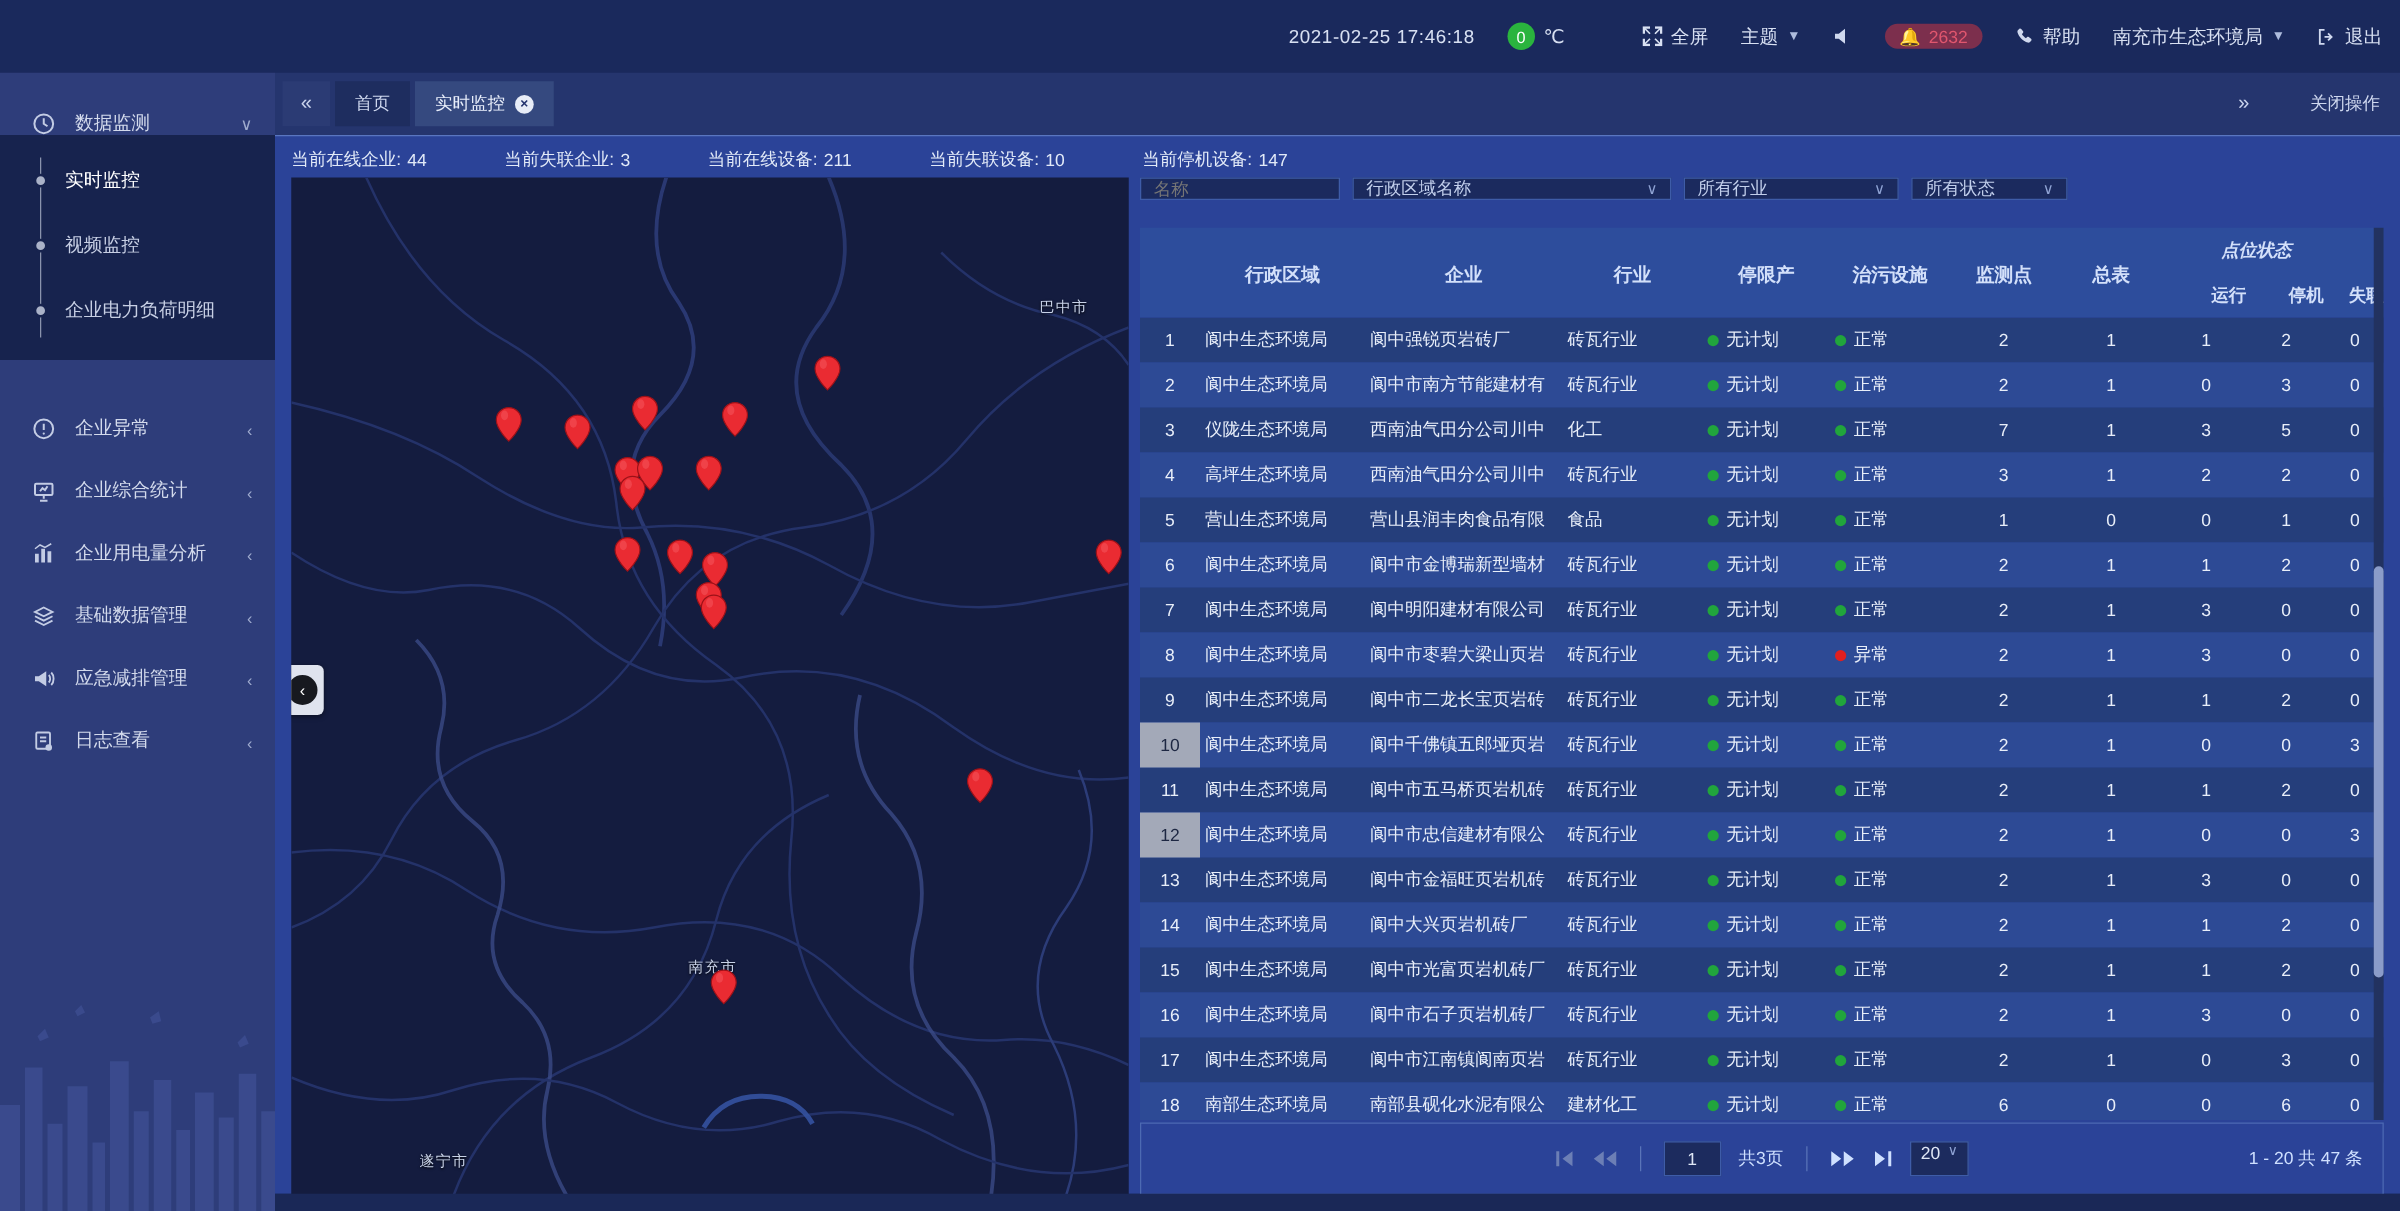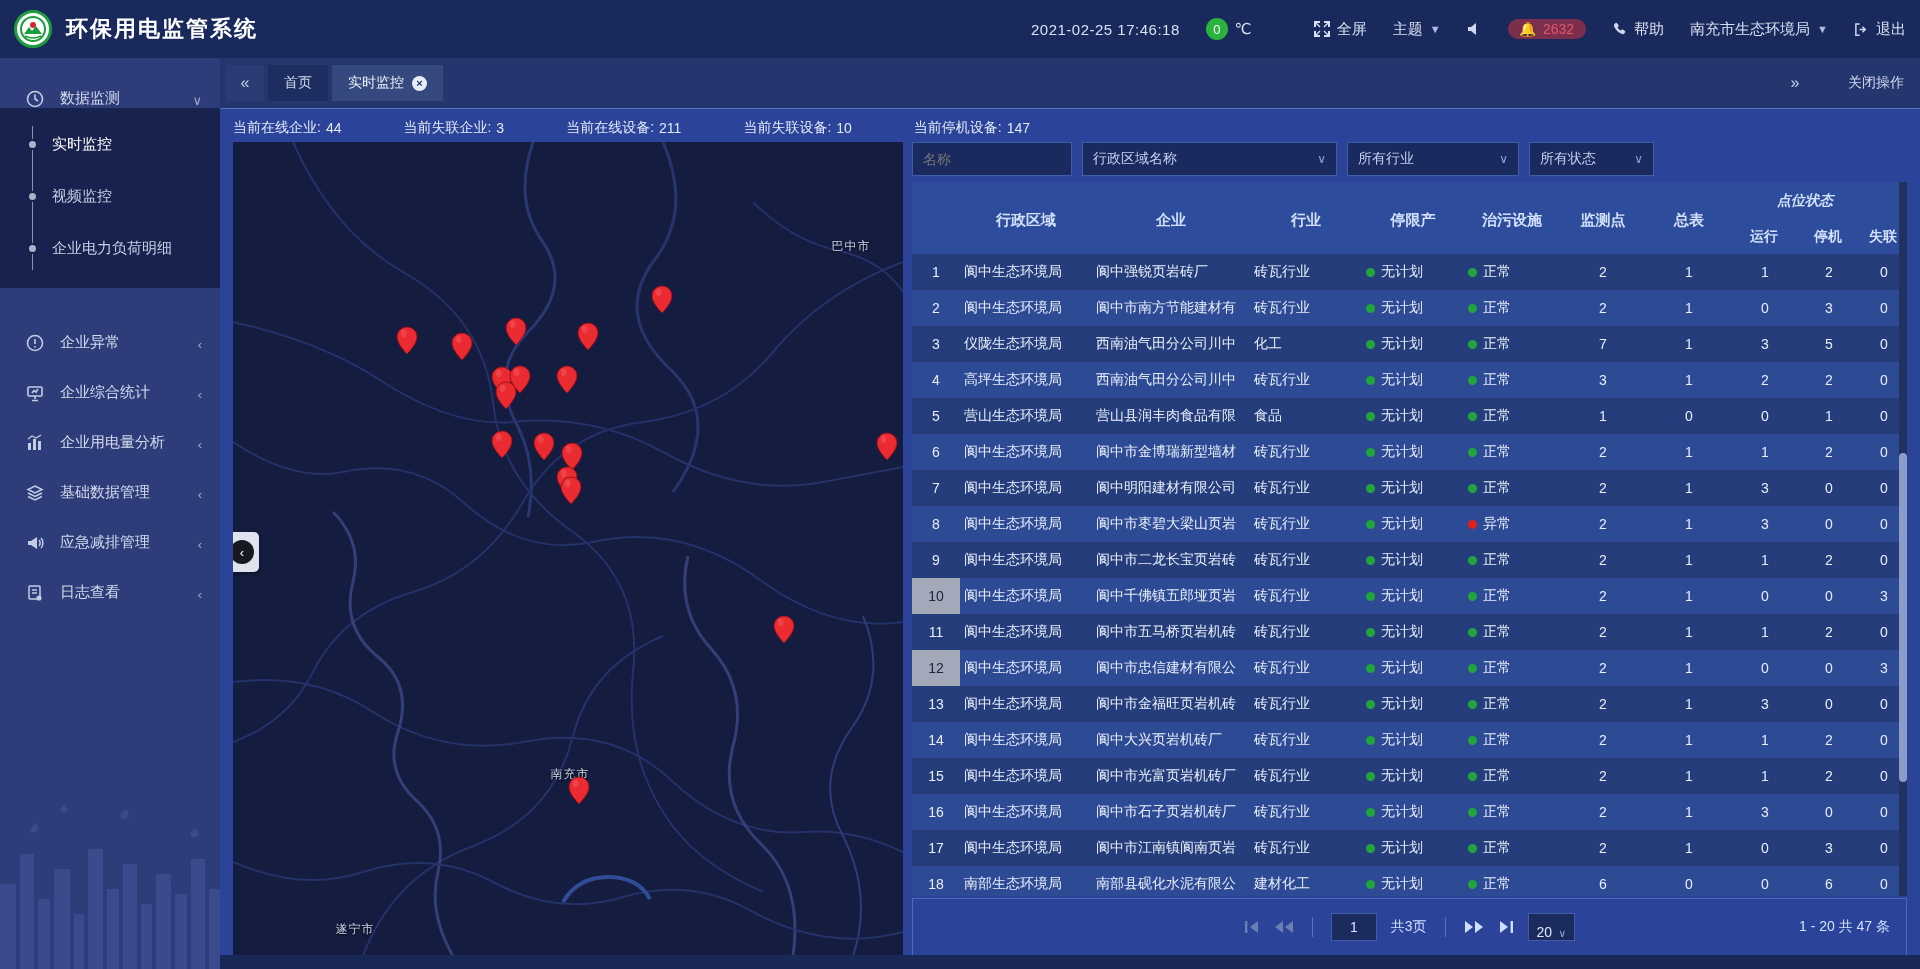--- a/index.html
+++ b/index.html
@@ -57,33 +57,33 @@
 
   
   .map-panel { position:absolute; left:13px; top:33px; width:670px; height:814px; background:#141c3f; overflow:hidden; }
   .map-roads { position:absolute; left:0; top:0; }
   .map-city { position:absolute; transform:translate(-50%,-50%); color:#c8d2e8; font-size:12px; letter-spacing:1px; text-shadow:0 1px 2px #000; white-space:nowrap; }
   .map-marker { position:absolute; transform:translate(-50%,-100%); cursor:pointer; }
 
   
   .right-panel { position:absolute; left:692px; top:33px; width:995px; height:814px; display:flex; flex-direction:column; }
   .filters { display:flex; gap:10px; height:34px; }
-  .f-box { background:#1b2a5e; border:1px solid #3e5ca8; height:34px; display:flex; align-items:center; padding:0 10px; color:#c2cfec; font-size:14px; }
+  .f-box { background:#1b2a5e; border:1px solid #3e5ca8; height:18px; display:flex; align-items:center; padding:0 10px; color:#c2cfec; font-size:14px; }
   .f-input { width:160px; }
   .f-input input { background:transparent; border:none; outline:none; color:#c2cfec; font-size:14px; width:100%; font-family:inherit; }
   .f-select { justify-content:space-between; cursor:pointer; }
   .f-region { width:255px; } .f-industry { width:172px; } .f-status { width:125px; }
   .f-select .sel-caret { color:#8fa3d4; font-size:12px; margin-left:12px; }
 
   .table-wrap { margin-top:6px; flex:1; position:relative; overflow:hidden; display:flex; flex-direction:column; }
   .tbl-grid { display:grid; grid-template-columns:48px 132px 158px 112px 102px 96px 86px 86px 66px 62px 48px; align-items:center; }
   .tbl-head { background:#2d4d9c; height:72px; position:relative; color:#d3e0fa; font-size:15px; font-weight:bold; }
   .tbl-head .h-cell { text-align:center; }
   .group-head { position:absolute; right:14px; top:10px; width:176px; text-align:center; font-style:italic; font-size:14px; color:#d3e0fa; }
-  .sub-heads { position:absolute; right:0; bottom:8px; width:176px; display:grid; grid-template-columns:66px 62px 48px; text-align:center; font-size:14px; }
+  .sub-heads { position:absolute; right:0; bottom:8px; width:176px; display:grid; grid-template-columns:66px 62px 48px; text-align:right; font-size:14px; }
   .tbl-head .h-main { padding-top:4px; }
 
   .tbl-body { flex:1; overflow:hidden; position:relative; }
   .t-row { height:36px; font-size:14px; color:#e8eef9; cursor:pointer; }
   .t-row:nth-child(odd) { background:#253e7b; }
   .t-row:nth-child(even) { background:#2d4a95; }
   .t-cell { padding:0 4px; white-space:nowrap; overflow:hidden; }
   .c-num { text-align:center; height:36px; line-height:36px; padding:0; }
   .c-num.selected { background:#a3a9b8; color:#1d2742; }
   .c-center { text-align:center; }
@@ -93,38 +93,27 @@
 
   .v-scrollbar { position:absolute; right:0; top:0; bottom:0; width:8px; background:#223260; }
   .v-thumb { position:absolute; right:0; width:8px; top:38%; height:46%; background:#8b9cc9; border-radius:4px; }
 
   
   .pager { height:58px; border:1px solid #4d6ab2; margin-top:2px; position:relative; display:flex; align-items:center; justify-content:center; gap:14px; font-size:14px; color:#cfe0ff; }
   .pg-icon { display:flex; align-items:center; cursor:pointer; }
   .pg-icon svg { display:block; }
   .pg-sep { width:1px; height:20px; background:#5a74b8; margin:0 4px; }
   .pg-input { width:46px; height:28px; background:#1c2b5e; border:1px solid #3e5ca8; color:#dfe7f6; text-align:center; font-size:14px; font-family:inherit; }
-  .pg-size { height:28px; background:#1c2b5e; border:1px solid #3e5ca8; color:#dfe7f6; display:flex; align-items:flex-end; padding:0 8px; gap:6px; cursor:pointer; }
+  .pg-size { height:28px; background:#1c2b5e; border:1px solid #3e5ca8; color:#dfe7f6; display:flex; align-items:flex-start; padding:0 8px; gap:6px; cursor:pointer; }
   .pg-range { position:absolute; right:16px; top:50%; transform:translateY(-50%); color:#cfe0ff; }
 </style>
 </head>
 <body>
 
 <div class="top-header">
-  <div class="logo-wrap">
-    <div class="logo-badge">
-      <svg width="26" height="26" viewBox="0 0 26 26">
-        <circle cx="13" cy="13" r="12" fill="#fff" stroke="#1d9e3c" stroke-width="2"></circle>
-        <circle cx="13" cy="9" r="3" fill="#d62a2a"></circle>
-        <path d="M4 18 L9 11 L12 15 L16 10 L22 18 Z" fill="#1d9e3c"></path>
-        <path d="M5 20 Q13 24 21 20" stroke="#1d9e3c" stroke-width="1.5" fill="none"></path>
-      </svg>
-    </div>
-    <div class="app-title">环保用电监管系统</div>
-  </div>
   <div class="header-right">
     <span class="hdr-datetime">2021-02-25 17:46:18</span>
     <span class="temp-group">
       <span class="temp-circle">0</span>
       <span>℃</span>
     </span>
     <span class="hdr-item">
       <svg width="16" height="16" viewBox="0 0 16 16" fill="none" stroke="#d8e0f2" stroke-width="2">
         <path d="M6 1H1v5M10 1h5v5M6 15H1v-5M10 15h5v-5"></path>
           <path d="M1 1l5 5M15 1l-5 5M1 15l5-5M15 15l-5-5" stroke-width="1.4"></path>

